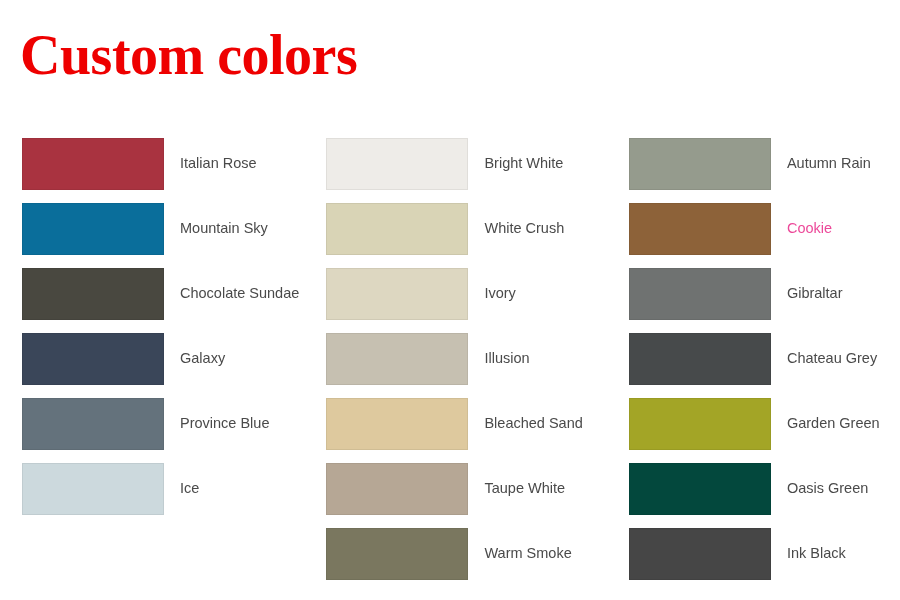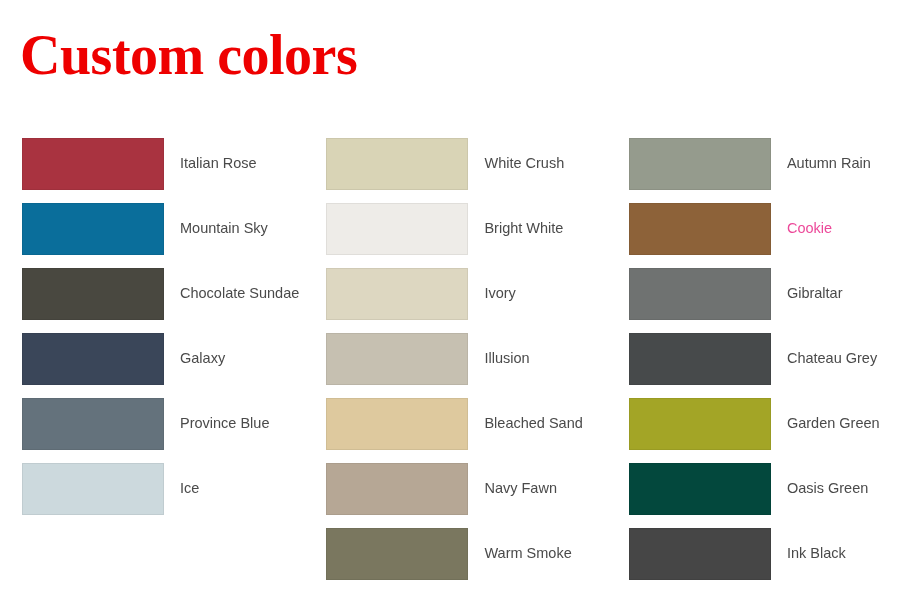--- a/index.html
+++ b/index.html
@@ -103,42 +103,42 @@
         <div class="chip-label" style="color: rgb(74, 74, 74);">Province Blue</div>
       </div>
       <div class="swatch-row">
         <div class="chip" style="background-color: rgb(204, 217, 221);"></div>
         <div class="chip-label" style="color: rgb(74, 74, 74);">Ice</div>
       </div>
     </div>
 
     <div class="column col-1">
       <div class="swatch-row">
+        <div class="chip" style="background-color: rgb(238, 236, 232);"></div>
+        <div class="chip-label" style="color: rgb(74, 74, 74);">Bright White</div>
+      </div>
+      <div class="swatch-row">
         <div class="chip" style="background-color: rgb(217, 212, 182);"></div>
         <div class="chip-label" style="color: rgb(74, 74, 74);">White Crush</div>
-      </div>
-      <div class="swatch-row">
-        <div class="chip" style="background-color: rgb(238, 236, 232);"></div>
-        <div class="chip-label" style="color: rgb(74, 74, 74);">Bright White</div>
       </div>
       <div class="swatch-row">
         <div class="chip" style="background-color: rgb(221, 215, 193);"></div>
         <div class="chip-label" style="color: rgb(74, 74, 74);">Ivory</div>
       </div>
       <div class="swatch-row">
         <div class="chip" style="background-color: rgb(198, 192, 177);"></div>
         <div class="chip-label" style="color: rgb(74, 74, 74);">Illusion</div>
       </div>
       <div class="swatch-row">
         <div class="chip" style="background-color: rgb(222, 201, 158);"></div>
         <div class="chip-label" style="color: rgb(74, 74, 74);">Bleached Sand</div>
       </div>
       <div class="swatch-row">
         <div class="chip" style="background-color: rgb(182, 167, 149);"></div>
-        <div class="chip-label" style="color: rgb(74, 74, 74);">Navy Fawn</div>
+        <div class="chip-label" style="color: rgb(74, 74, 74);">Taupe White</div>
       </div>
       <div class="swatch-row">
         <div class="chip" style="background-color: rgb(122, 119, 95);"></div>
         <div class="chip-label" style="color: rgb(74, 74, 74);">Warm Smoke</div>
       </div>
     </div>
 
     <div class="column col-2">
       <div class="swatch-row">
         <div class="chip" style="background-color: rgb(149, 155, 141);"></div>

